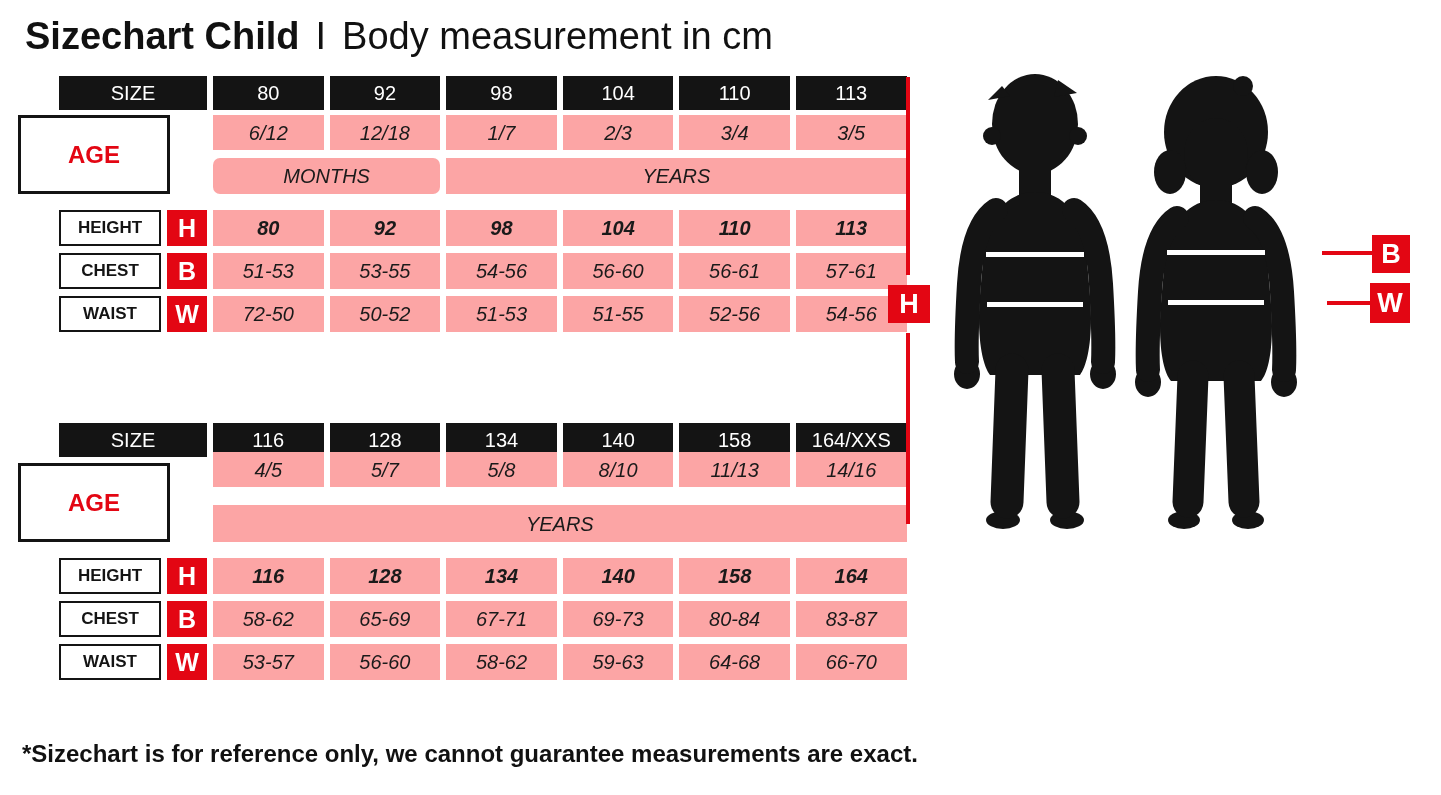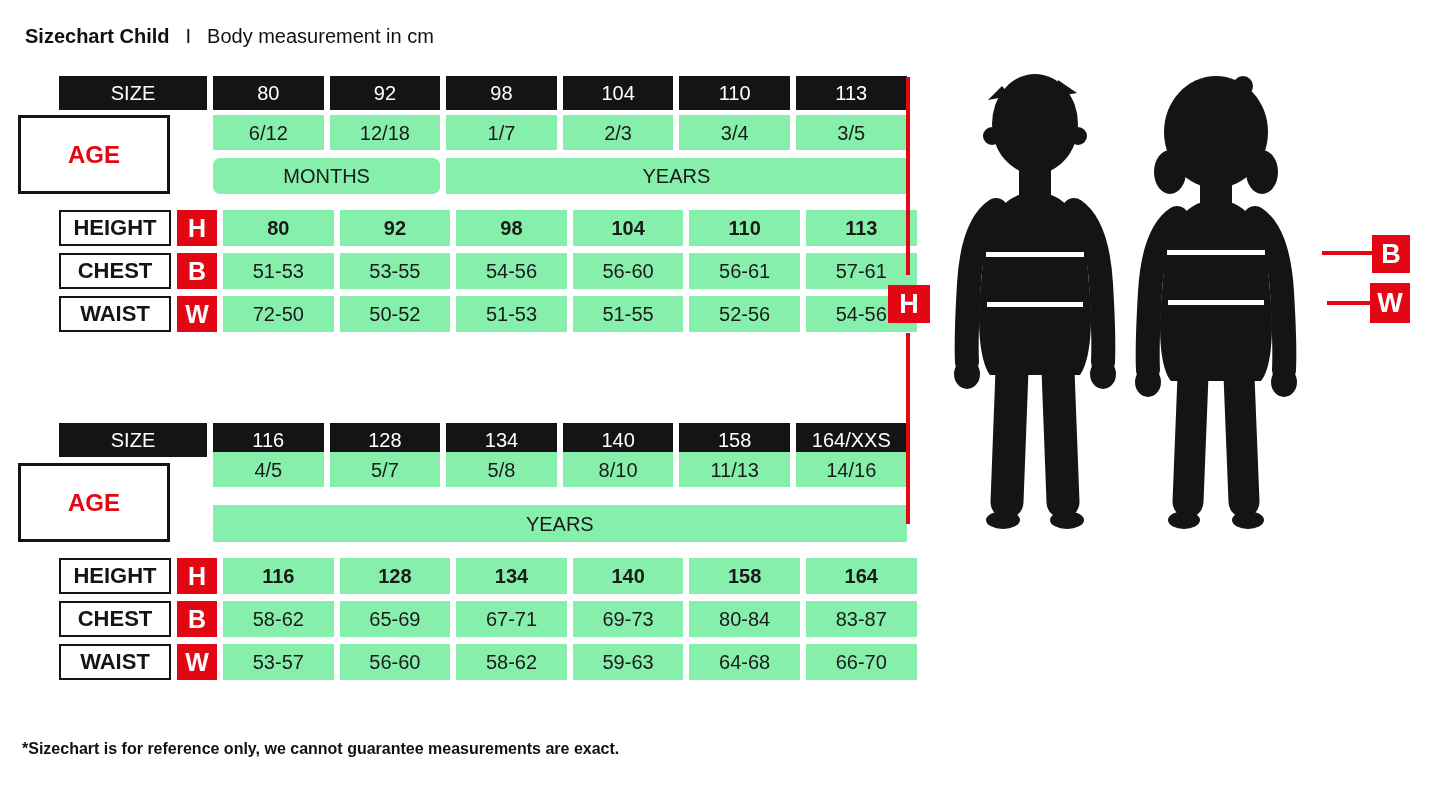--- a/index.html
+++ b/index.html
@@ -2,42 +2,42 @@
 <html><head>
 <meta charset="utf-8">
 <style>
   * { margin:0; padding:0; box-sizing:border-box; }
   html,body { background:#ffffff; }
   .canvas {
     position:relative; width:1441px; height:795px; background:#ffffff;
     font-family:"Liberation Sans", sans-serif; color:#1a1a1a; overflow:hidden;
   }
   
-  .title { position:absolute; left:25px; top:18px; font-size:20px; line-height:36px; white-space:nowrap; }
+  .title { position:absolute; left:25px; top:18px; font-size:38px; line-height:36px; white-space:nowrap; }
   .title .t-main { font-weight:700; color:#111; }
   .title .t-sep  { font-weight:400; color:#111; margin:0 16px; }
   .title .t-sub  { font-weight:400; color:#111; }
   
   .row { position:absolute; left:18px; display:flex; gap:6px;padding-left:41px; }
   .row.data-only { left:172px; }
   .cell {
     width:110.6px; display:flex; align-items:center; justify-content:center;
     font-size:20px; line-height:1;
   }
   .cell.span2 { width:227.2px;border-radius:7px; }
   .cell.span4 { width:460.4px; }
   .cell.span6 { width:693.6px; }
   .black { background:#141414; color:#ffffff; }
-  .gray  { background:#86efac; color:#1a1a1a; }
+  .gray  { background:#fca5a5; color:#1a1a1a;font-style:italic; }
   .b     { font-weight:700; }
   .h34 { height:34px; } .h35 { height:35px; } .h36 { height:36px; } .h37 { height:37px; }
   .sizehdr { width:148px; background:#141414; color:#fff; }
   .lblbox {
-    width:112px; background:#fff; border:2px solid #141414;
-    font-weight:700; font-size:22px; color:#141414;
+    width:102px; background:#fff; border:2px solid #141414;
+    font-weight:700; font-size:17px; color:#141414;
     display:flex; align-items:center; justify-content:center;
   }
   .ltrbox {
     width:40px; background:#e30613; color:#fff; font-weight:700; font-size:25px;
     display:flex; align-items:center; justify-content:center;
   }
   .agebox {
     position:absolute; left:18px; width:152px; height:79px;
     background:#fff; border:3px solid #141414; color:#e30613;
     font-weight:700; font-size:24px;
@@ -45,21 +45,21 @@
   }
   
   .redline-v { position:absolute; left:906px; width:4px; background:#e30613; }
   .redline-h { position:absolute; height:4px; background:#e30613; }
   .badge {
     position:absolute; background:#e30613; color:#fff; font-weight:700; font-size:27px;
     display:flex; align-items:center; justify-content:center;
   }
   .fig { position:absolute; }
   
-  .footnote { position:absolute; left:22px; top:740px; font-weight:700; font-size:16px; color:#111; }
+  .footnote { position:absolute; left:22px; top:740px; font-weight:700; font-size:24px; color:#111; }
 </style>
 </head>
 <body>
 
 <div class="canvas">
 
   <div class="title">
     <span class="t-main">Sizechart Child</span><span class="t-sep">I</span><span class="t-sub">Body measurement in cm</span>
   </div>
 

